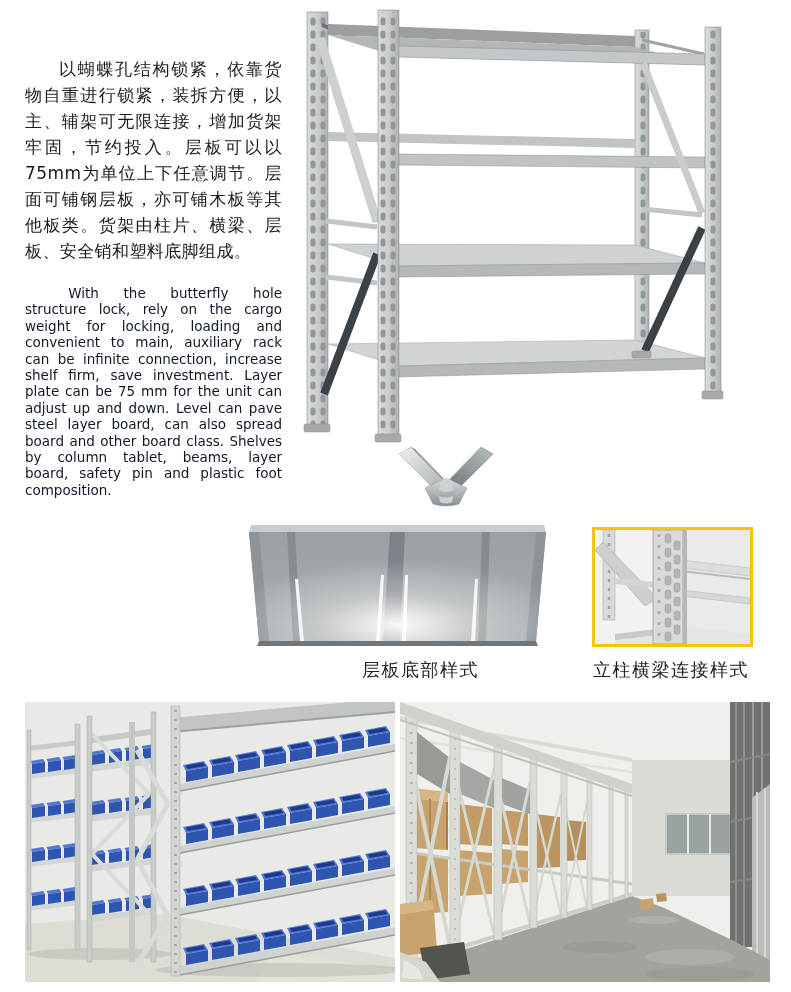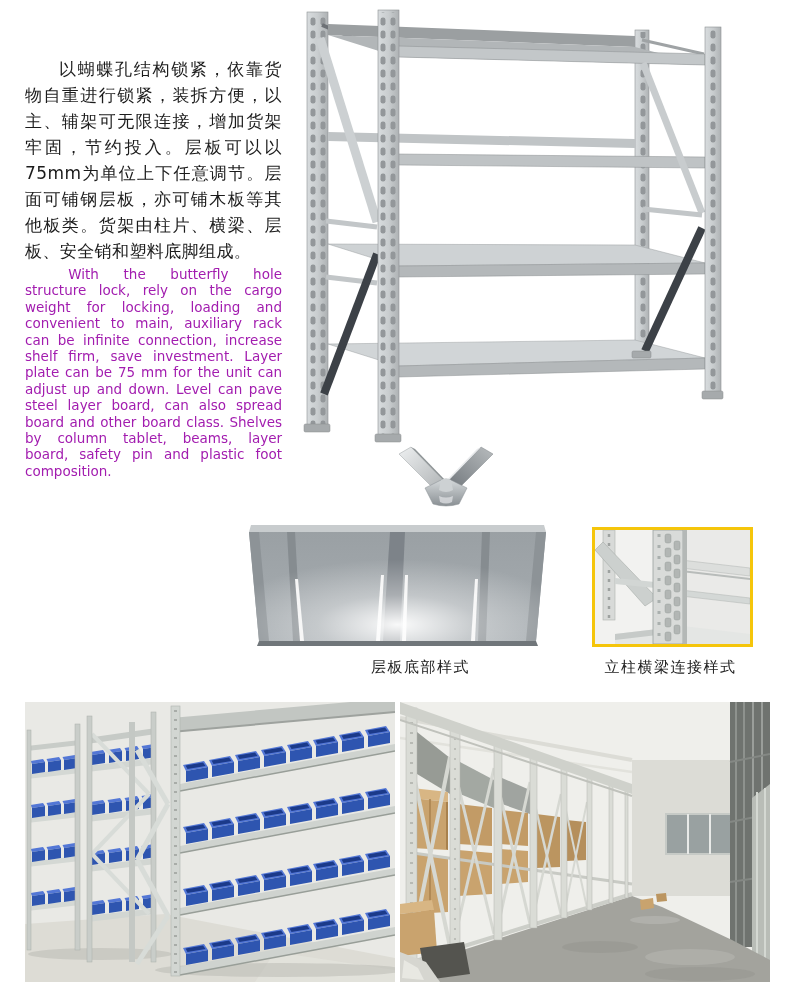--- a/index.html
+++ b/index.html
@@ -8,34 +8,34 @@
     position:relative; width:791px; height:992px; margin:0 auto;
     background:#ffffff; overflow:hidden;
     font-family:"DejaVu Sans","Liberation Sans",sans-serif;
   }
   .intro { position:absolute; left:25px; top:56px; width:257px; }
   .zh {
     font-size:17px; line-height:26px; color:#1b1b1b;
     text-align:justify; text-indent:2em; letter-spacing:0.4px;
   }
   .en {
-    margin-top:2px; font-size:13.5px; line-height:16.4px; color:#a21caf;
+    margin-top:21px; font-size:13.5px; line-height:16.4px; color:#0f172a;
     text-align:justify; text-indent:3.2em; word-spacing:1px;
   }
   figure { position:absolute; }
   figure svg { display:block; width:100%; height:100%; }
   .fig-rack        { left:298px; top:2px;   width:448px; height:442px; }
   .fig-profile     { left:395px; top:444px; width:102px; height:68px;  }
   .fig-shelfbottom { left:249px; top:517px; width:298px; height:132px; }
   .fig-conn        { left:592px; top:527px; width:161px; height:120px;
                      border:3px solid var(--highlight-border,#f5c50a); background:#f2f2f0; }
   .photo-left      { left:25px;  top:702px; width:370px; height:280px; }
   .photo-right     { left:400px; top:702px; width:370px; height:280px; }
   .caption {
-    position:absolute; top:658px; height:20px; font-size:15px; color:#222;
+    position:absolute; top:658px; height:20px; font-size:18px; color:#222;
     letter-spacing:1.5px; text-align:center; white-space:nowrap;
   }
   .cap-left  { left:343px; width:155px; }
   .cap-right { left:593px; width:155px; }
   .binF { fill:var(--bin-blue,#2e55b0); }
   .binT { fill:var(--bin-blue-light,#5377d6); }
   .binO { fill:var(--bin-blue-dark,#1b3a8a); }
   .boxTan  { fill:var(--box-tan,#c9a36e); }
   .boxTanD { fill:var(--box-tan-dark,#a8814d); }
   .darkbrace { stroke:var(--brace-dark,#3c4147); }

